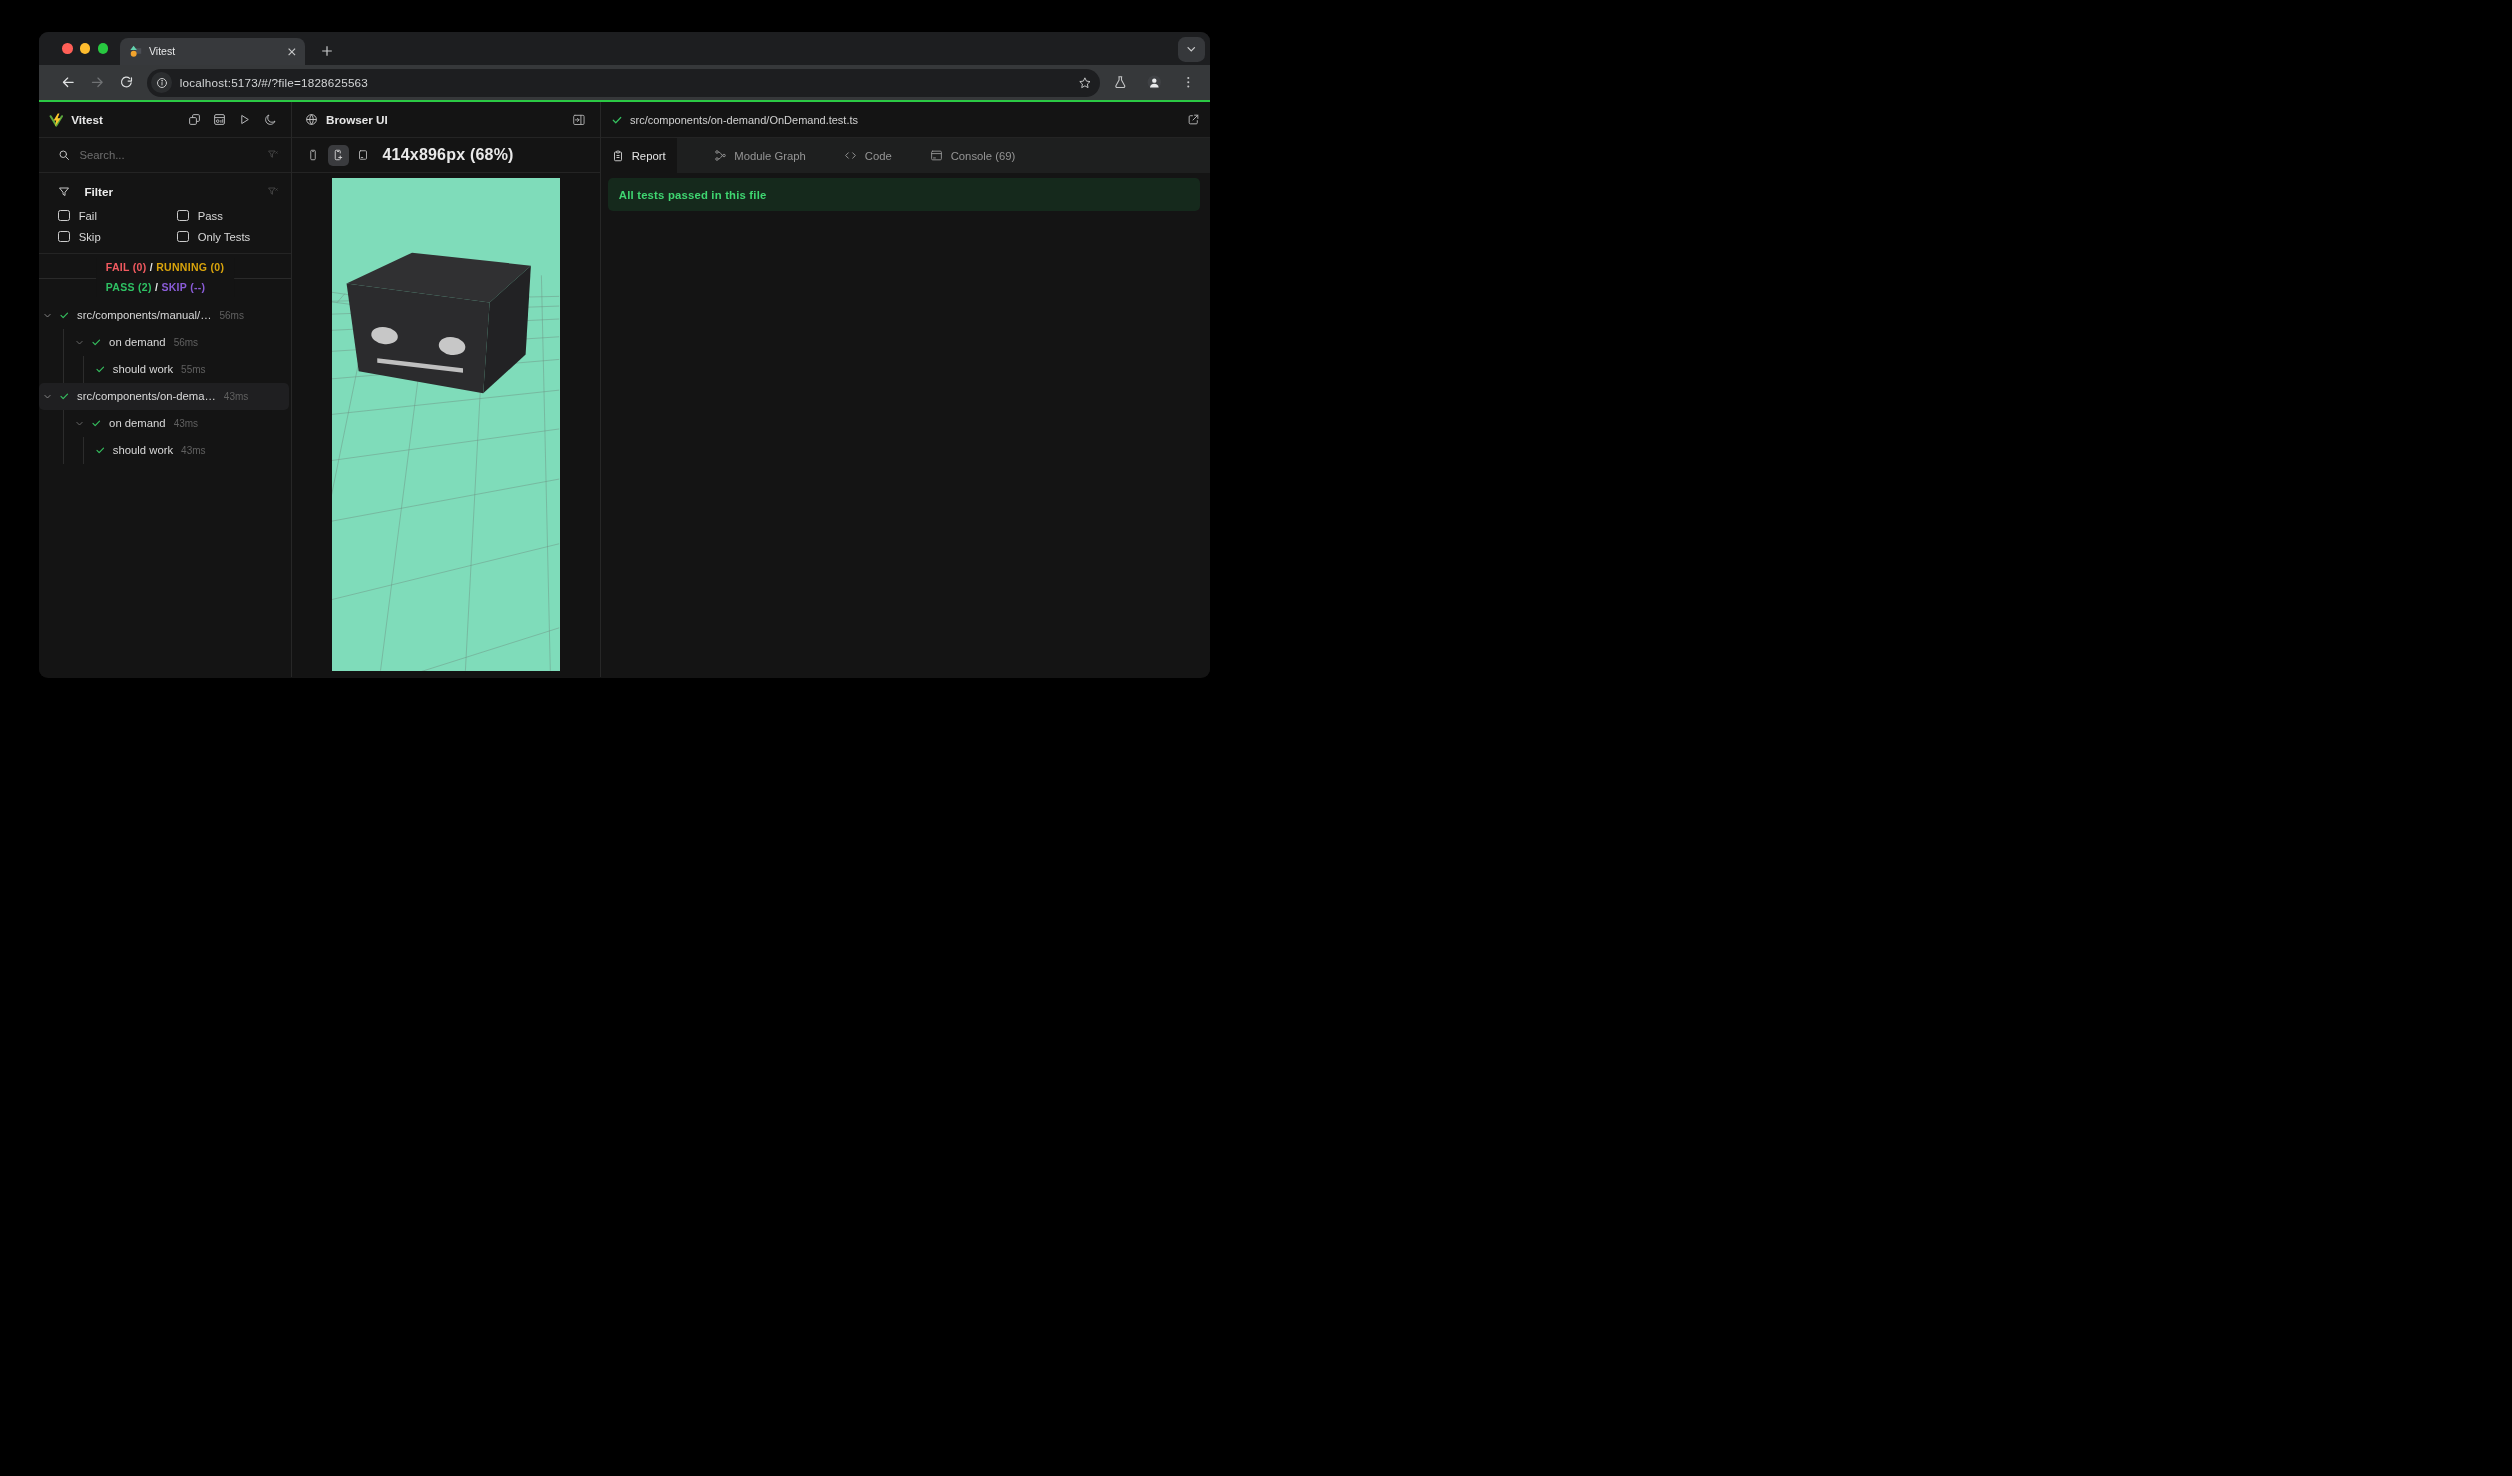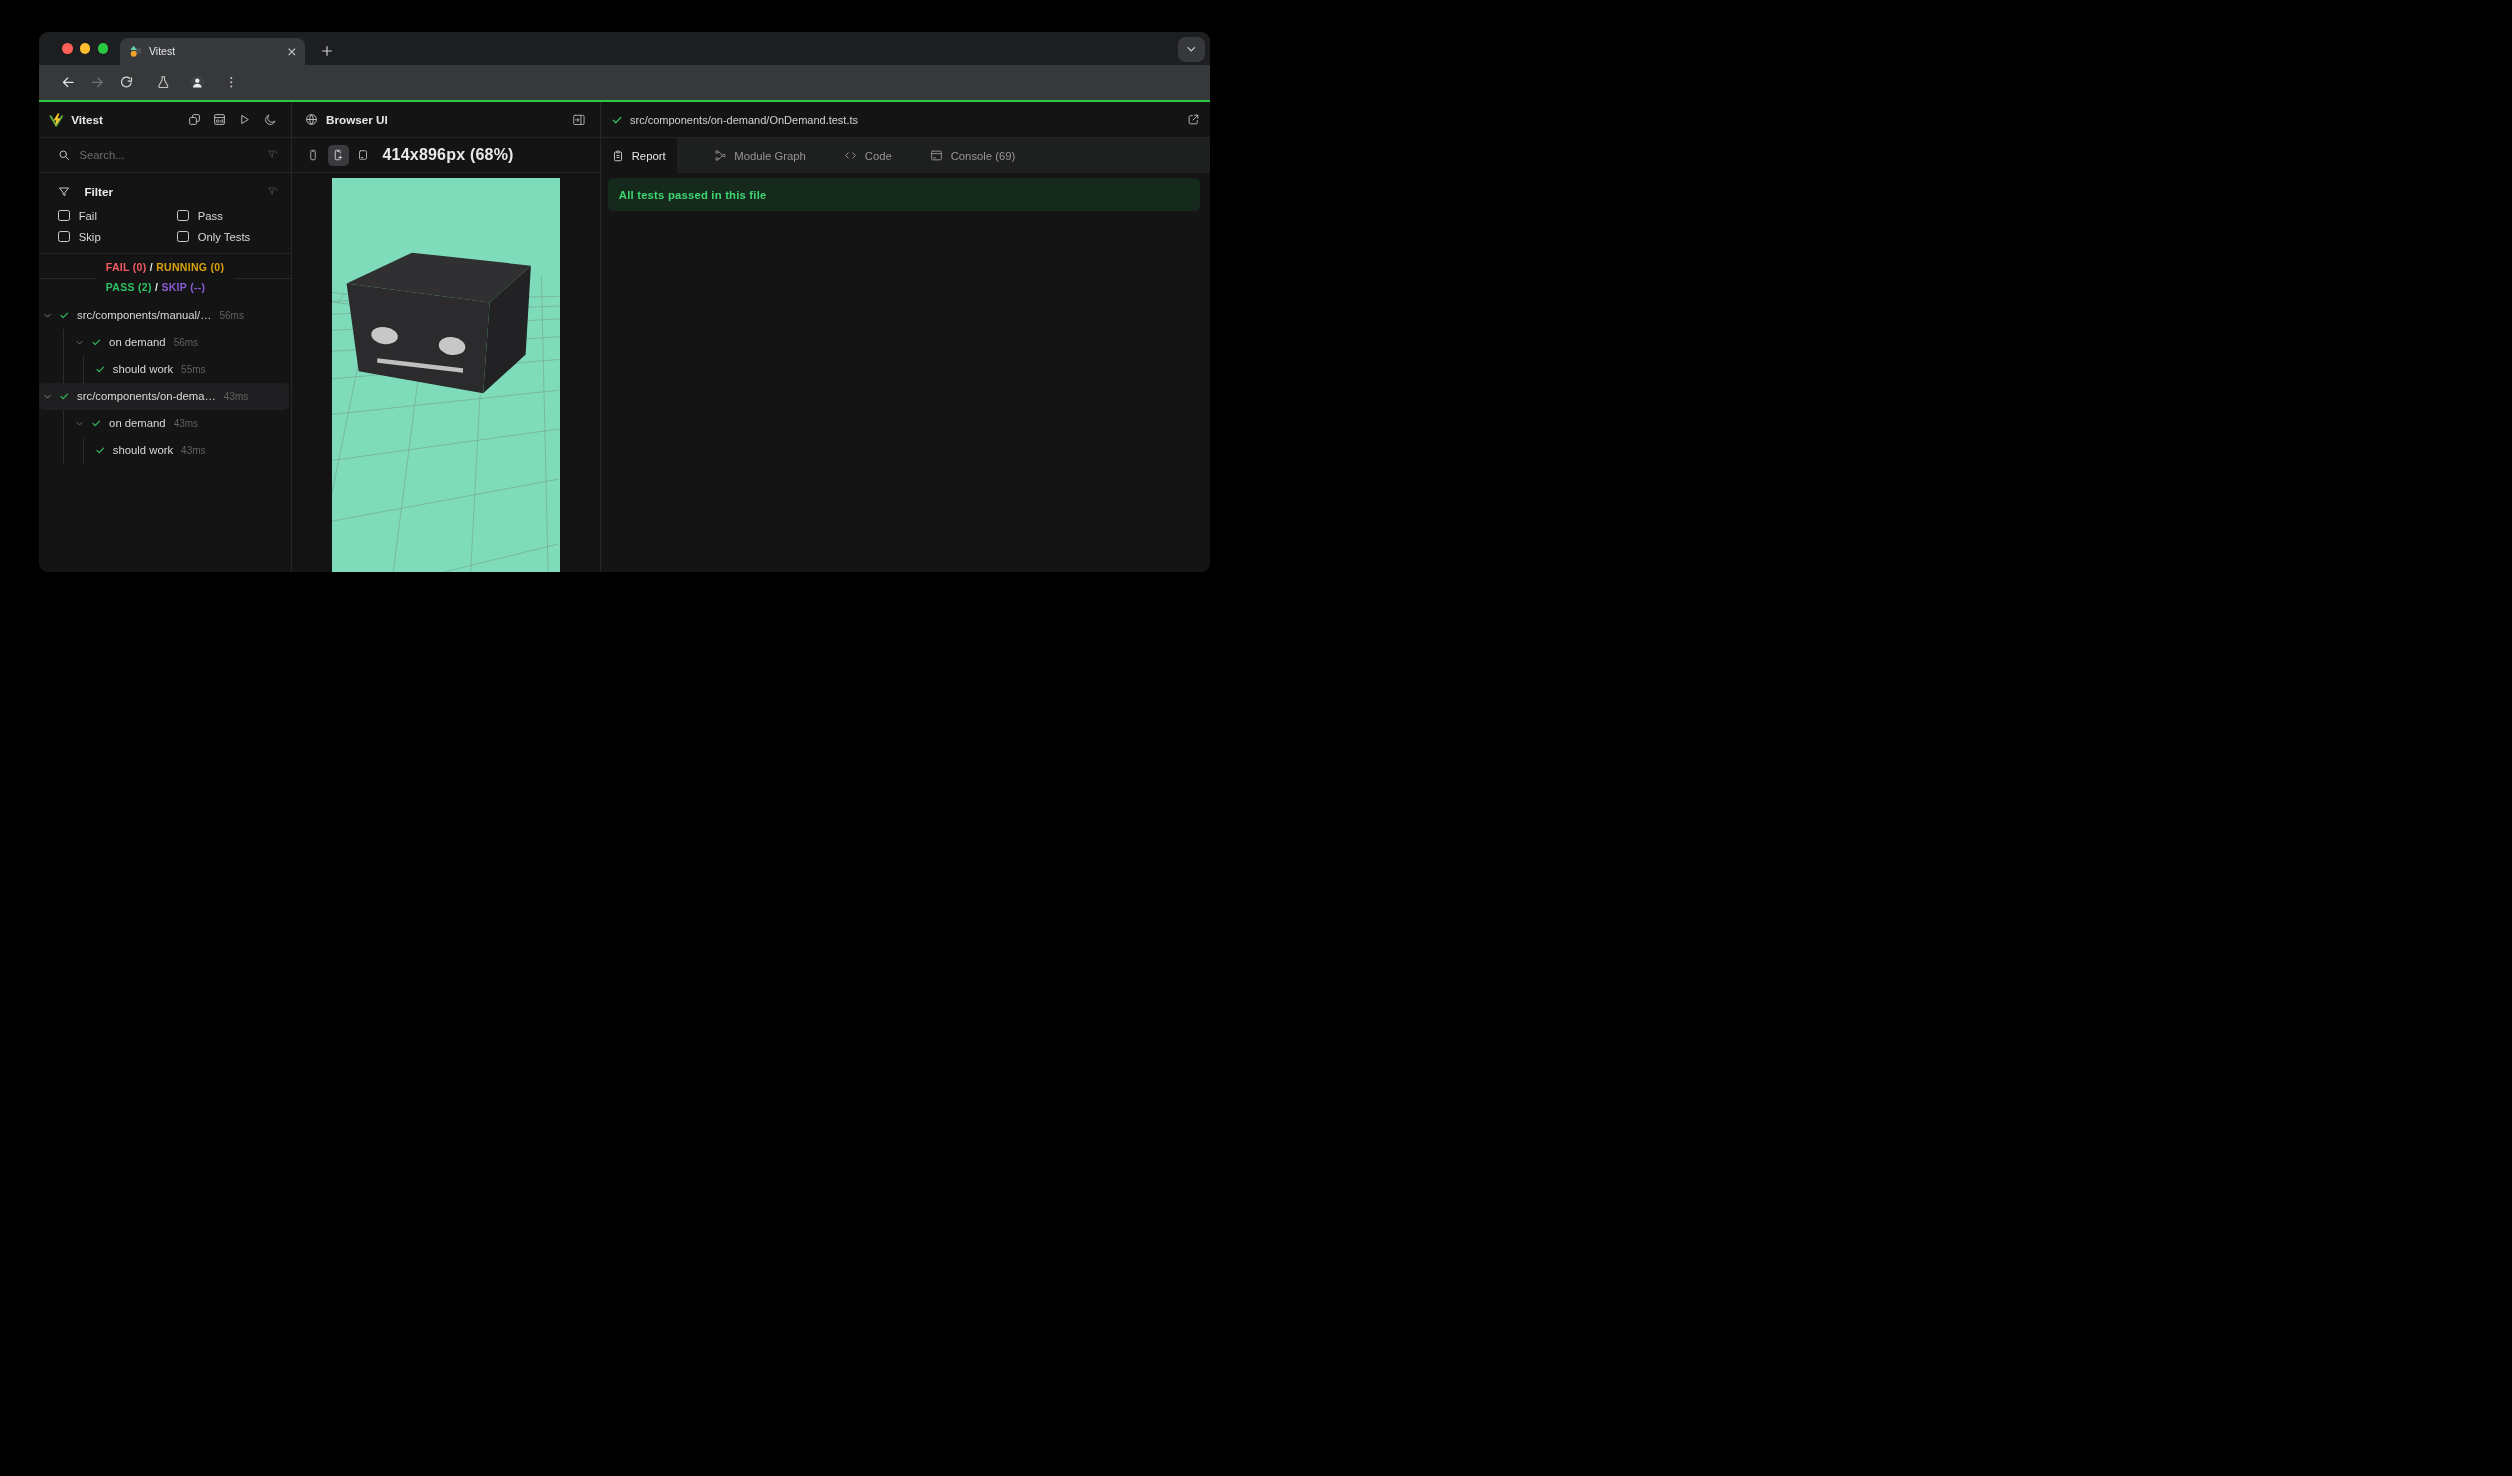--- a/index.html
+++ b/index.html
@@ -1,18 +1,18 @@
 <!DOCTYPE html>
 <html style="font-size:13px"><head>
 <meta charset="utf-8">
 <style>
   * { margin:0; padding:0; box-sizing:border-box; }
   html,body { width:1256px; height:738px; background:#000; font-family:"Liberation Sans","DejaVu Sans",sans-serif; }
   .screen { position:relative; width:1256px; height:738px; background:#000; overflow:hidden; }
-  .window { position:absolute; left:39px; top:32px; width:1171px; height:540px; background:#141414;
+  .window { position:absolute; left:39px; top:32px; width:1171px; height:646px; background:#141414;
             border-radius:9px; overflow:hidden; box-shadow:0 20px 57px rgba(0,0,0,.85); }
 
   
   .tabstrip { height:33px; background:#1d1e20; display:flex; align-items:flex-end; position:relative; }
   .traffic { position:absolute; left:23px; top:0; height:33px; display:flex; align-items:center; gap:7.3px; }
   .dot { width:10.5px; height:10.5px; border-radius:50%; }
   .dot.red{background:#ff5f57}.dot.yellow{background:#febc2e}.dot.green{background:#28c840}
   .tab { position:absolute; left:81px; top:5.7px; width:185px; height:27.5px; background:#37393c;
          border-radius:8px 8px 0 0; display:flex; align-items:center; padding:0 8px 0 9.7px; }
   .tab-title { font-size:10.5px; color:#e6e7e8; margin-left:7.3px; flex:1; }
@@ -146,20 +146,35 @@
       <div class="navbtn">
         <svg class="i18" viewBox="0 0 24 24" fill="none" stroke="#707274" stroke-width="2" stroke-linecap="round" stroke-linejoin="round">
             <path d="M4 12h15M13 5l7 7-7 7"></path>
           </svg>
       </div>
       <div class="navbtn">
         <svg class="i18" viewBox="0 0 24 24" fill="none" stroke="#dfe1e2" stroke-width="2" stroke-linecap="round" stroke-linejoin="round">
           <path d="M20 13a8 8 0 1 1-2.5-7.4"></path>
             <path d="M20.5 4.5V10H15"></path>
         </svg>
+      </div>
+      <div class="urlpill">
+        <div class="infobtn">
+          <svg class="i15" viewBox="0 0 24 24" fill="none" stroke="#c7c8c9" stroke-width="2" stroke-linecap="round">
+            <circle cx="12" cy="12" r="9"></circle>
+              <path d="M12 11v5"></path>
+              <circle cx="12" cy="7.6" r="0.6" fill="#c7c8c9"></circle>
+          </svg>
+        </div>
+        <span class="url">localhost:5173/#/?file=1828625563</span>
+        <span>
+          <svg class="i17" viewBox="0 0 24 24" fill="none" stroke="#c4c5c6" stroke-width="1.7" stroke-linejoin="round">
+            <path d="M12 3.2l2.7 5.7 6.2.8-4.6 4.3 1.2 6.2L12 17.1 6.5 20.2l1.2-6.2L3.1 9.7l6.2-.8z"></path>
+          </svg>
+        </span>
       </div>
       <div class="toolbtn">
         <svg class="i18" viewBox="0 0 24 24" fill="none" stroke="#c4c5c6" stroke-width="1.8" stroke-linecap="round" stroke-linejoin="round">
           <path d="M9.5 3h5M10 3v5.3L4.8 17.6A2 2 0 0 0 6.6 20.5h10.8a2 2 0 0 0 1.8-2.9L14 8.3V3"></path>
         </svg>
       </div>
       <div class="toolbtn">
         <svg class="i18" viewBox="0 0 24 24">
           <circle cx="12" cy="12" r="11" fill="#3f4144"></circle>
           <circle cx="12" cy="9.3" r="3.6" fill="#e9eaeb"></circle>

